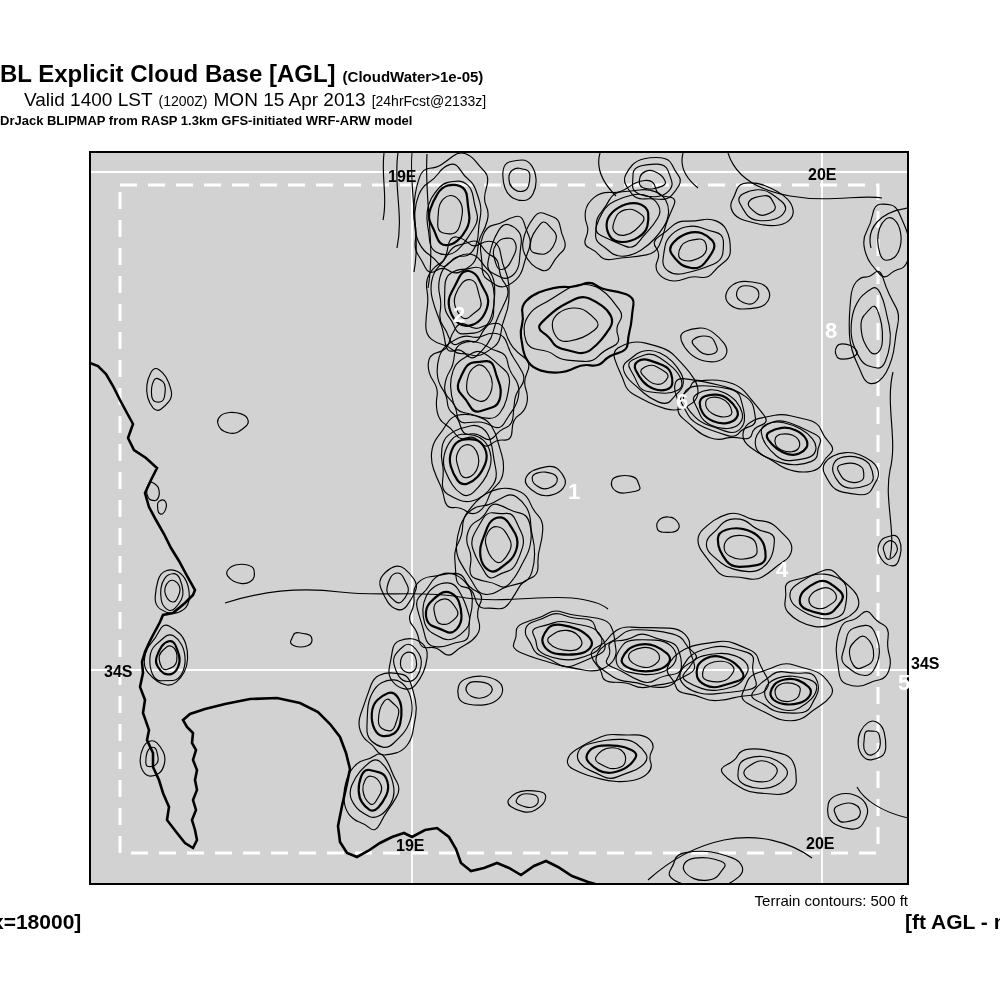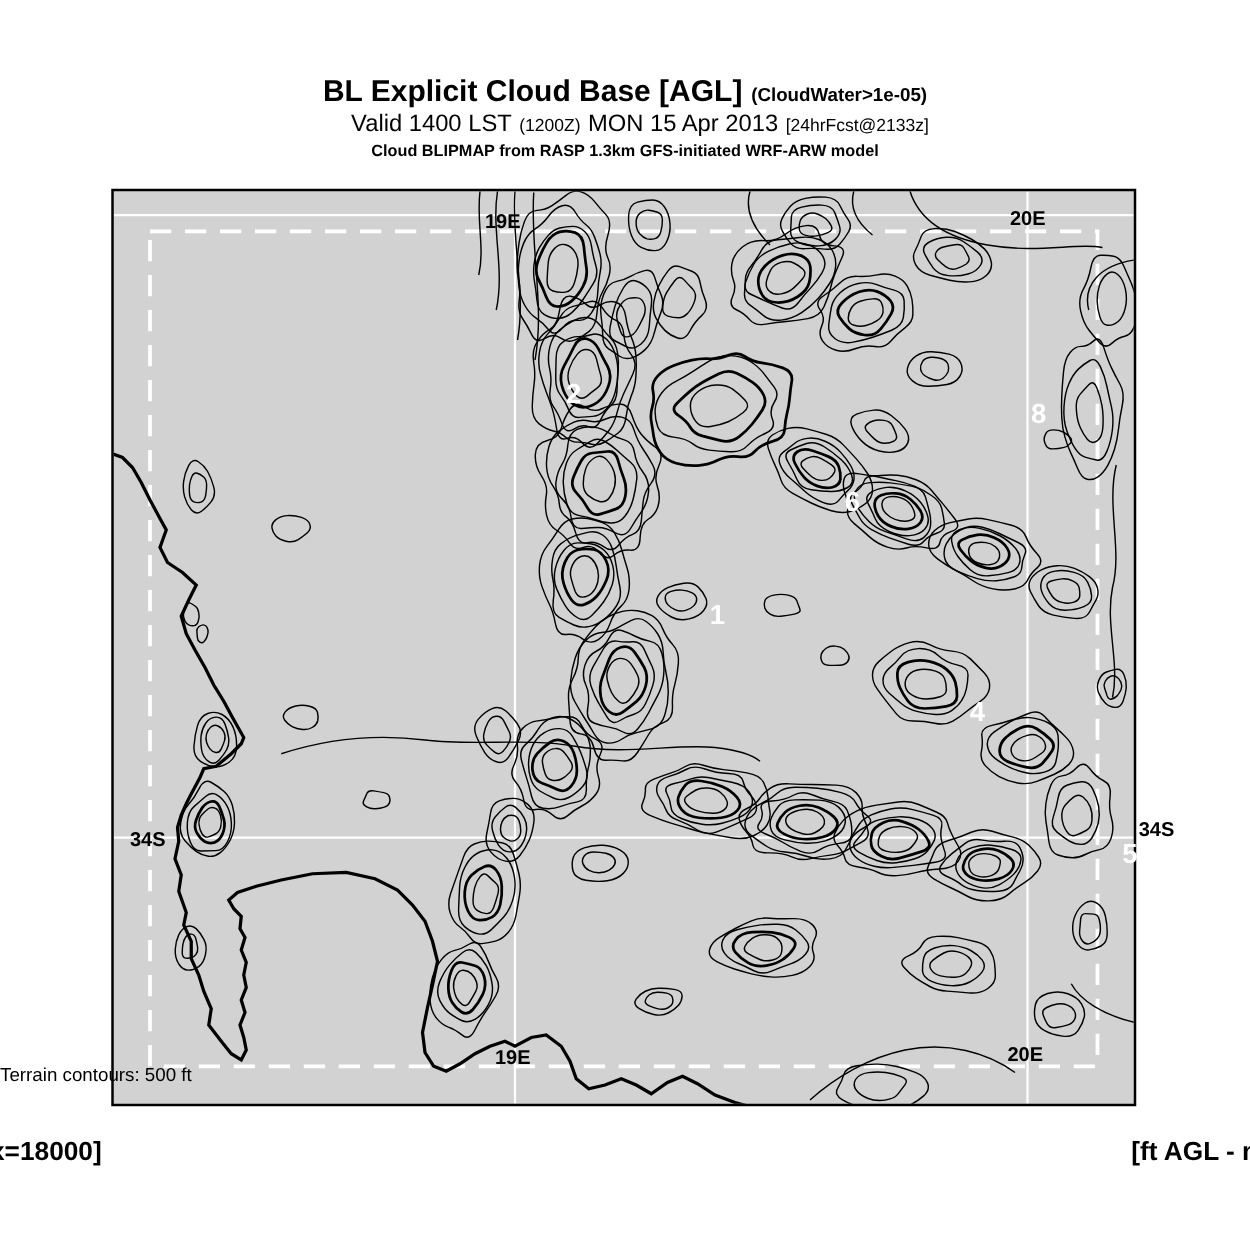--- a/index.html
+++ b/index.html
@@ -1,41 +1,41 @@
 <!DOCTYPE html>
 <html><head>
 <meta charset="utf-8">
 <style>
   html,body{margin:0;padding:0;}
   body{
     width:1000px;height:1000px;background:#ffffff;position:relative;overflow:hidden;
     font-family:"Liberation Sans",sans-serif;color:#000;
   }
-  .hdr{position:absolute;left:0;top:61px;width:1000px;text-align:center;line-height:1.05;}
+  .hdr{position:absolute;left:0;top:61px;width:1000px;line-height:1.05;}
   .hdr .l1{font-size:24px;font-weight:bold;white-space:nowrap;}
   .hdr .l1 .qual{font-size:15px;margin-left:7px;}
   .hdr .l2{font-size:19px;margin-top:4px;white-space:nowrap;margin-left:24px;}
   .hdr .l2 .sm{font-size:14px;}
   .hdr .l2 .gap{margin-left:6px;}
   .hdr .l3{font-size:13px;font-weight:bold;margin-top:4px;white-space:nowrap;}
-  .terrain{position:absolute;top:852px;left:0;width:908px;font-size:15px;}
+  .terrain{position:absolute;top:892px;left:0;width:908px;text-align:right;font-size:15px;}
   .scaleL{position:absolute;top:910px;left:-8px;font-size:21px;font-weight:bold;white-space:nowrap;}
   .scaleR{position:absolute;top:910px;left:905px;font-size:21px;font-weight:bold;white-space:nowrap;}
   svg{position:absolute;left:0;top:0;}
   svg text{font-family:"Liberation Sans",sans-serif;}
   .glabel{font-weight:bold;font-size:16px;fill:#000;}
   .vlabel{font-weight:bold;font-size:22px;fill:#ffffff;text-anchor:middle;}
 </style>
 </head>
 <body>
 
 <div class="hdr">
   <div class="l1"><span>BL Explicit Cloud Base [AGL]</span><span class="qual">(CloudWater&gt;1e-05)</span></div>
   <div class="l2"><span>Valid 1400 LST</span><span class="sm gap">(1200Z)</span><span class="gap">MON 15 Apr 2013</span><span class="sm gap">[24hrFcst@2133z]</span></div>
-  <div class="l3">Cloud BLIPMAP from RASP 1.3km GFS-initiated WRF-ARW model</div>
+  <div class="l3">DrJack BLIPMAP from RASP 1.3km GFS-initiated WRF-ARW model</div>
 </div>
 
 <svg id="mapsvg" width="1000" height="1000" viewBox="0 0 1000 1000">
   <defs>
     <clipPath id="mapclip">
         <rect x="91" y="153" width="816" height="730"></rect>
       </clipPath>
   </defs>
 
   <rect x="90" y="152" width="818" height="732" fill="#d2d2d2"></rect>

